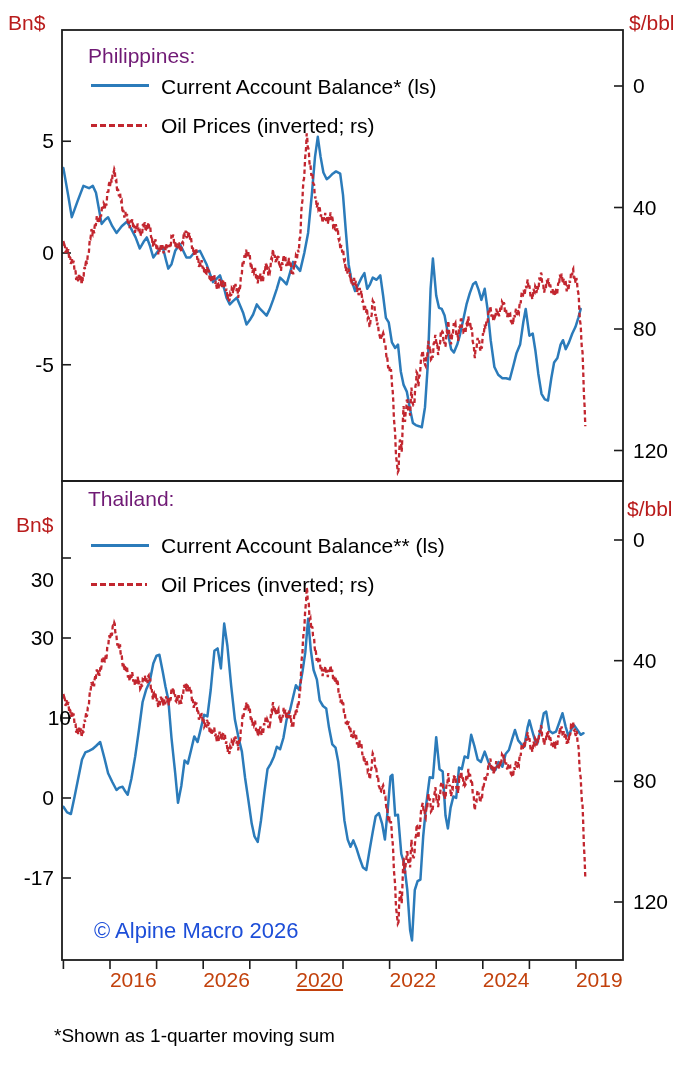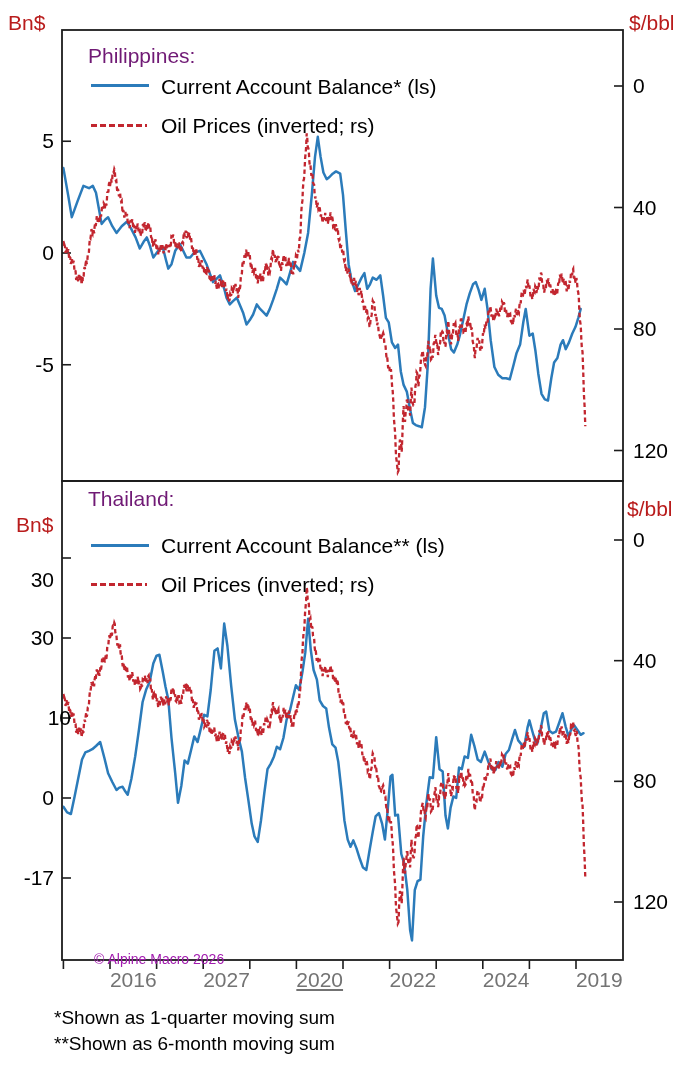--- a/index.html
+++ b/index.html
@@ -8,26 +8,26 @@
     font-family:"Liberation Sans","DejaVu Sans",sans-serif;color:#000;
   }
   #plot-svg{position:absolute;left:0;top:0;}
   .abs{position:absolute;white-space:nowrap;}
   .unit-label{font-size:21px;color:#b91c1c;}
   .panel-title{font-size:21px;color:#701a75;}
   .legend-label{font-size:21px;color:#000;}
   .tick-label{font-size:21px;color:#000;height:26px;line-height:26px;}
   .tick-left{width:48px;text-align:right;}
   .tick-right{text-align:left;}
-  .year-label{font-size:21px;color:#737373;width:80px;text-align:center;height:26px;line-height:26px;}
+  .year-label{font-size:21px;color:#c2410c;width:80px;text-align:center;height:26px;line-height:26px;}
   .legend-line-solid{width:58px;height:0;border-top:3px solid #2B7BBA;}
   .legend-line-dashed{width:56px;height:3px;
     background:repeating-linear-gradient(90deg,#C2262F 0 6px,rgba(0,0,0,0) 6px 9px);}
-  .footnote{font-size:19px;color:#000;}
-  .copyright{font-size:14px;color:#a21caf;margin-top:33px;}
+  .footnote{font-size:19px;color:#000;margin-top:18px;}
+  .copyright{font-size:22px;color:#1d4ed8;}
 </style>
 </head>
 <body>
 
 <div id="canvas">
 
   <svg id="plot-svg" width="696" height="1078">
       <defs>
         <clipPath id="clip0">
           <rect x="63" y="31" width="559" height="449"></rect>
@@ -90,37 +90,36 @@
   <div class="abs panel-title" style="left:88px;top:487px;">Thailand:</div>
 
   <div class="abs legend-line-solid" style="left:91px;top:544px;"></div>
   <div class="abs legend-label" style="left:161px;top:534px;">Current Account Balance** (ls)</div>
   <div class="abs legend-line-dashed" style="left:91px;top:583px;"></div>
   <div class="abs legend-label" style="left:161px;top:573px;">Oil Prices (inverted; rs)</div>
 
   <div class="abs copyright" style="left:94px;top:918px;">© Alpine Macro 2026</div>
 
   <div class="abs footnote" style="left:54px;top:1007px;">*Shown as 1-quarter moving sum</div>
-  <div class="abs footnote" style="left:54px;top:1033px;">**Shown as 6-month moving sum</div>
 
 <div class="abs tick-label tick-left" style="left: 6px; top: 128.25px; width: 48px;">5</div>
     <div class="abs tick-label tick-left" style="left: 6px; top: 240px; width: 48px;">0</div>
     <div class="abs tick-label tick-left" style="left: 6px; top: 351.75px; width: 48px;">-5</div>
     <div class="abs tick-label tick-right" style="left: 633px; top: 73px;">0</div>
     <div class="abs tick-label tick-right" style="left: 633px; top: 194.5px;">40</div>
     <div class="abs tick-label tick-right" style="left: 633px; top: 316px;">80</div>
     <div class="abs tick-label tick-right" style="left: 633px; top: 437.5px;">120</div>
     <div class="abs tick-label tick-left" style="left: 6px; top: 567px; width: 48px;">30</div>
     <div class="abs tick-label tick-left" style="left: 6px; top: 625px; width: 48px;">30</div>
     <div class="abs tick-label tick-left" style="left: 23px; top: 705px; width: 48px;">10</div>
     <div class="abs tick-label tick-left" style="left: 6px; top: 785px; width: 48px;">0</div>
     <div class="abs tick-label tick-left" style="left: 6px; top: 865px; width: 48px;">-17</div>
     <div class="abs tick-label tick-right" style="left: 633px; top: 527px;">0</div>
     <div class="abs tick-label tick-right" style="left: 633px; top: 647.668px;">40</div>
     <div class="abs tick-label tick-right" style="left: 633px; top: 768.336px;">80</div>
     <div class="abs tick-label tick-right" style="left: 633px; top: 889.004px;">120</div>
     <div class="abs tick-label year-label" style="left: 93.3px; top: 967px; width: 80px;">2016</div>
-    <div class="abs tick-label year-label" style="left: 186.5px; top: 967px; width: 80px;">2027</div>
+    <div class="abs tick-label year-label" style="left: 186.5px; top: 967px; width: 80px;">2026</div>
     <div class="abs tick-label year-label" style="left: 279.7px; top: 967px; width: 80px; text-decoration: underline;">2020</div>
     <div class="abs tick-label year-label" style="left: 372.9px; top: 967px; width: 80px;">2022</div>
     <div class="abs tick-label year-label" style="left: 466.1px; top: 967px; width: 80px;">2024</div>
     <div class="abs tick-label year-label" style="left: 559.3px; top: 967px; width: 80px;">2019</div>
   </div>
 
 </body></html>

